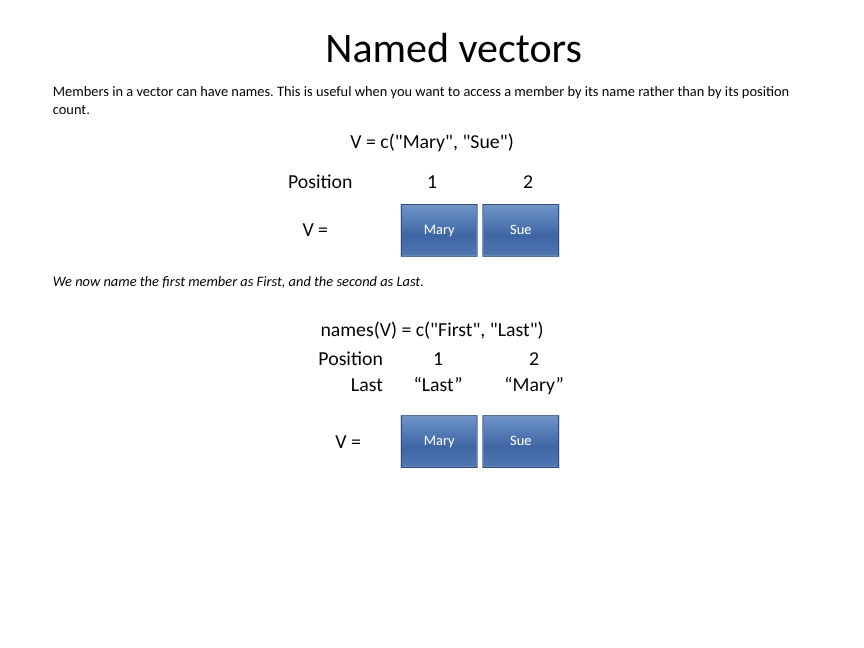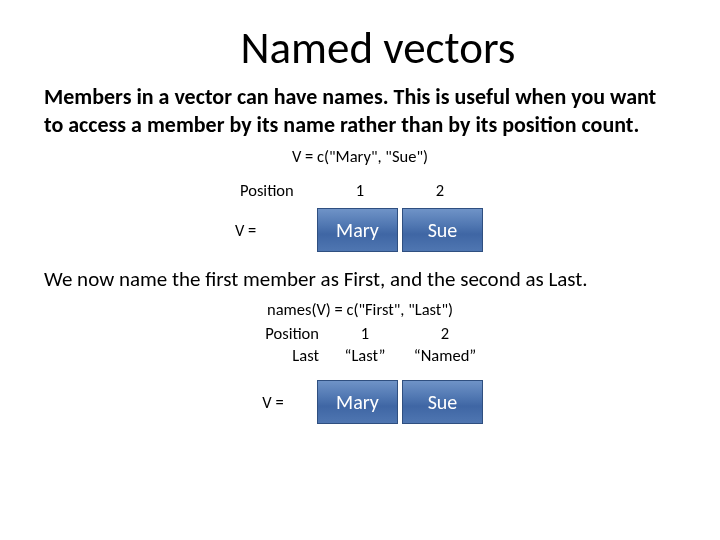--- a/index.html
+++ b/index.html
@@ -7,31 +7,30 @@
     margin: 0;
     width: 720px;
     height: 540px;
     background: #fff;
     font-family: Calibri, Arial, sans-serif;
     color: #000;
     position: relative;
   }
   .title {
     text-align: center;
-    font-size: 45px;
+    font-size: 35px;
     font-weight: 400;
     margin-top: 20px;
     margin-bottom: 8px;
     padding-left: 36px;
   }
   .intro {
-    font-size: 22px;
+    font-size: 12px;
     line-height: 1.25;
     margin: 0 44px 8px 44px;
-    font-weight: bold;
   }
   .code {
     text-align: center;
     font-size: 16.5px;
     margin: 6px 0 12px 0;
   }
   .diagram {
     display: flex;
     flex-direction: column;
     align-items: center;
@@ -48,34 +47,35 @@
     font-size: 16.5px;
     padding-right: 4px;
   }
   .drow .cell {
     width: 80px;
     text-align: center;
     font-size: 16.5px;
   }
   .posnums .cell { padding: 2px 0; }
   .boxrow .box {
-    width: 81px;
+    width: 64px;
     height: 44px;
     margin: 0 2px;
     display: flex;
     align-items: center;
     justify-content: center;
-    font-size: 20px;
+    font-size: 12px;
     color: #fff;
     background: linear-gradient(#6f93c7, #4f76b1 40%, #3f66a4 60%, #4f76b1);
     border: 1px solid #2f4f80;
   }
   .para {
-    font-size: 21px;
-    margin: 6px 44px 6px 44px;
+    font-size: 12px;
+    margin: 6px 44px 22px 44px;
+    font-style: italic;
   }
   .sect2 {
     display: flex;
     flex-direction: column;
     align-items: center;
   }
   .sect2 .line {
     font-size: 16.5px;
     margin: 1px 0;
   }
@@ -121,21 +121,21 @@
   <table class="mini">
     <tbody>
         <tr>
       <td class="l">Position</td>
       <td class="v">1</td>
       <td class="v">2</td>
     </tr>
     <tr>
       <td class="l">Last</td>
       <td class="v">“Last”</td>
-      <td class="v">“Named”</td>
+      <td class="v">“Mary”</td>
     </tr>
   </tbody>
     </table>
   <div class="spacer"></div>
   <div class="drow boxrow">
     <div class="lbl" style="text-align:center">V =</div>
     <div class="box">Mary</div>
     <div class="box">Sue</div>
   </div>
 </div>

